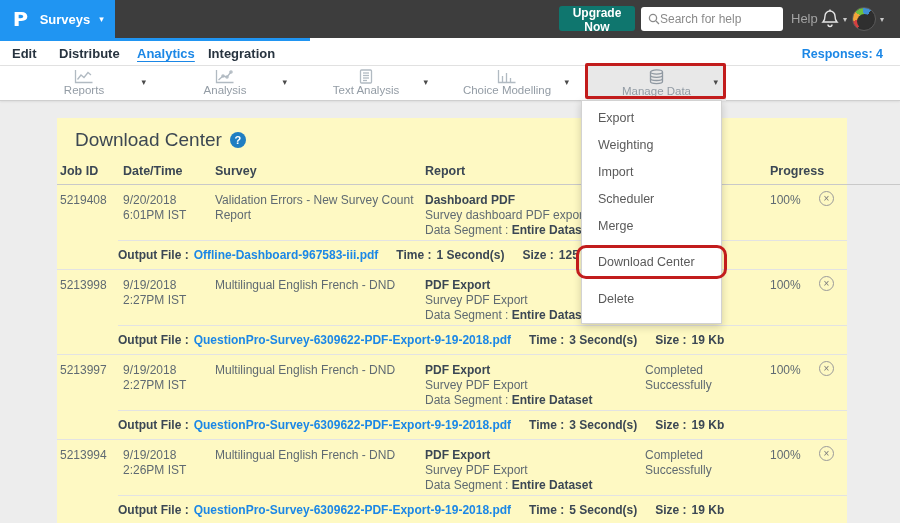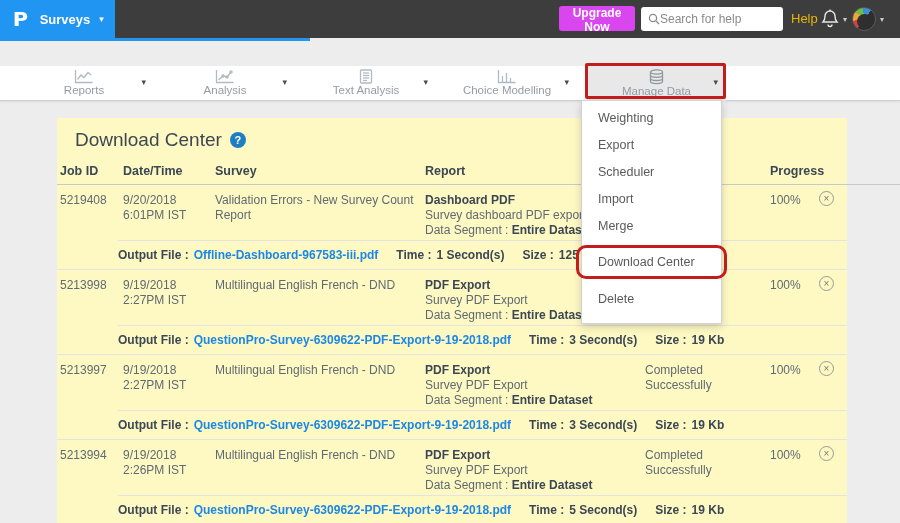--- a/index.html
+++ b/index.html
@@ -9,27 +9,27 @@
 
   
   .topbar { position:absolute; left:0; top:0; width:900px; height:38px; background:#3d3d3d; z-index:10; }
   .logo-box { position:absolute; left:0; top:0; width:115px; height:38px; background:#2095f2;
               display:flex; align-items:center; cursor:pointer; }
   .logo-p { margin-left:13px; color:#fff; font-weight:bold; font-size:20px; font-family:"DejaVu Sans",sans-serif; transform:scaleX(1.05); }
   .logo-app { margin-left:12px; color:#fff; font-size:13px; font-weight:bold; }
   .logo-caret { margin-left:9px; color:#fff; font-size:9px; }
   .crumbs { position:absolute; left:127px; top:11px; font-size:13px; color:#9b9b9b; display:flex; gap:12px; align-items:center; }
   .crumb-current { color:#ffffff; font-weight:bold; }
-  .upgrade-btn { position:absolute; left:559px; top:6px; width:76px; height:25px; background:#d946ef; border:none;
+  .upgrade-btn { position:absolute; left:559px; top:6px; width:76px; height:25px; background:#0f766e; border:none;
                  border-radius:3px; color:#fff; font-size:12px; font-weight:bold; cursor:pointer; font-family:inherit; }
   .searchbox { position:absolute; left:641px; top:7px; width:142px; height:24px; background:#fff; border-radius:3px;
                display:flex; align-items:center; padding:0 7px; }
   .searchbox input { border:none; outline:none; width:100%; font-size:12px; color:#555; background:transparent; font-family:inherit; }
   .searchbox input::placeholder { color:#8a8a8a; }
-  .help-link { position:absolute; left:791px; top:11px; color:#eab308; font-size:13px; cursor:pointer; }
+  .help-link { position:absolute; left:791px; top:11px; color:#a3a3a3; font-size:13px; cursor:pointer; }
   .bell { position:absolute; left:820px; top:8px; width:20px; height:22px; cursor:pointer; }
   .tb-caret { position:absolute; color:#c9c9c9; font-size:8px; top:15px; cursor:pointer; }
   .avatar { position:absolute; left:852px; top:7px; width:24px; height:24px; border-radius:50%;
             background:conic-gradient(from 215deg, #d24040 0 45deg, #f2a53a 45deg 95deg, #6fbf3e 95deg 140deg, #3f8fd6 140deg 185deg, #2e2e2e 185deg 360deg);
             border:1px solid #5a5a5a; cursor:pointer; overflow:hidden; }
   .avatar::after { content:""; position:absolute; left:4px; top:6px; width:15px; height:15px; border-radius:50%; background:#2f2f2f; }
   .active-strip { position:absolute; left:0; top:38px; width:310px; height:3px; background:#2095f2; z-index:11; }
 
   
   .navrow { position:absolute; left:0; top:38px; width:900px; height:28px; background:#fff; border-bottom:1px solid #e2e2e2; }
@@ -117,20 +117,27 @@
       <path d="M10 3 a5 5 0 0 0 -5 5 c0 4 -2 6 -2 6 h14 c0 0 -2 -2 -2 -6 a5 5 0 0 0 -5 -5 z" fill="none" stroke="#e6e6e6" stroke-width="1.4"></path>
       <path d="M8 16.5 a2 2 0 0 0 4 0" fill="none" stroke="#e6e6e6" stroke-width="1.4"></path>
       <line x1="10" y1="1.5" x2="10" y2="3" stroke="#e6e6e6" stroke-width="1.4"></line>
     </svg>
     <span class="tb-caret" style="left:843px;">▾</span>
     <div class="avatar"></div>
     <span class="tb-caret" style="left:880px;">▾</span>
   </div>
   <div class="active-strip"></div>
 
+  <div class="navrow">
+    <span class="nav-item" style="left:12px;">Edit</span>
+    <span class="nav-item" style="left:59px;">Distribute</span>
+    <span class="nav-item active" style="left:137px;">Analytics</span>
+    <span class="nav-item" style="left:208px;">Integration</span>
+    <span class="responses">Responses: 4</span>
+  </div>
 
   <div class="toolbar">
 
     <div class="tool-sec" style="left:14px;">
       <svg class="gicon ticon" width="20" height="15" viewBox="0 0 20 15">
         <path d="M1.5 1 v12.5 h17"></path>
           <polyline points="3.5,10.5 7,6 10,8.5 14,3.5 17,6"></polyline>
       </svg>
       <span class="tlabel">Reports</span>
       <span class="tcaret">▾</span>
@@ -303,24 +310,24 @@
           <span class="val">5 Second(s)</span>
           <span class="gap">Size :</span>
           <span class="val">19 Kb</span>
         </div>
       </div>
 
     </div>
   </div>
 
   <div class="menu">
+    <div class="menu-item">Export</div>
     <div class="menu-item">Weighting</div>
-    <div class="menu-item">Export</div>
+    <div class="menu-item">Import</div>
     <div class="menu-item">Scheduler</div>
-    <div class="menu-item">Import</div>
     <div class="menu-item">Merge</div>
     <div class="menu-item pre-hl">Download Center</div>
     <div class="menu-item post-hl">Delete</div>
   </div>
 
   <div class="hl-manage"></div>
   <div class="hl-dlc"></div>
 
 </div>
 

